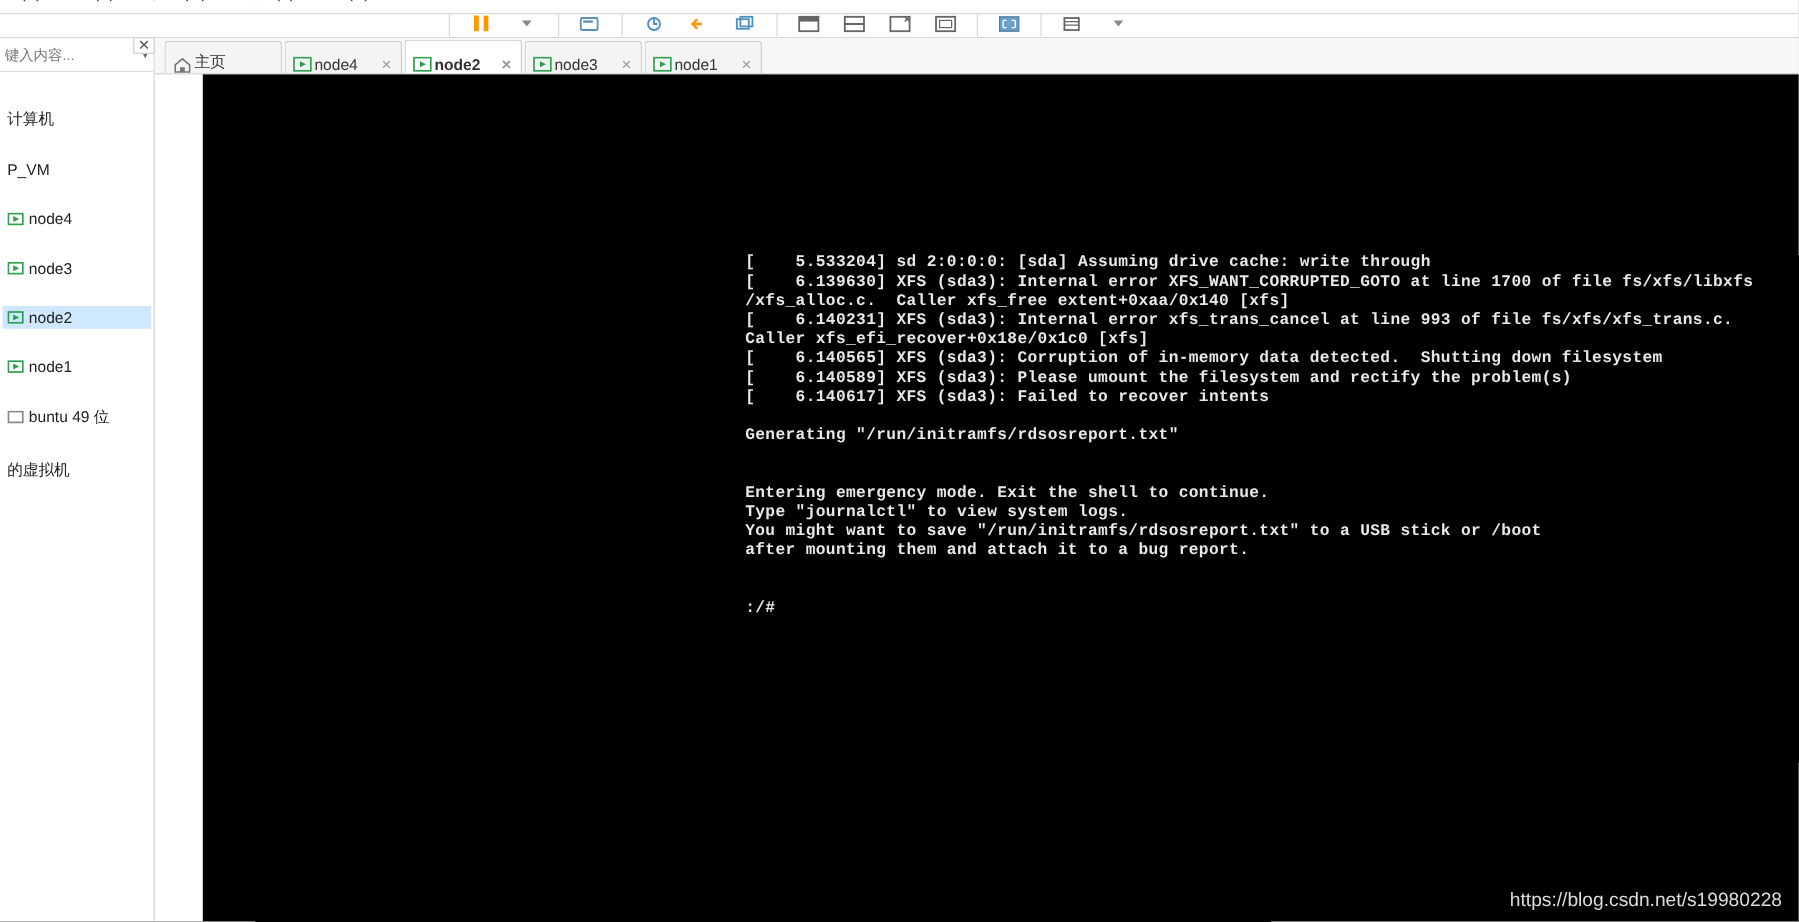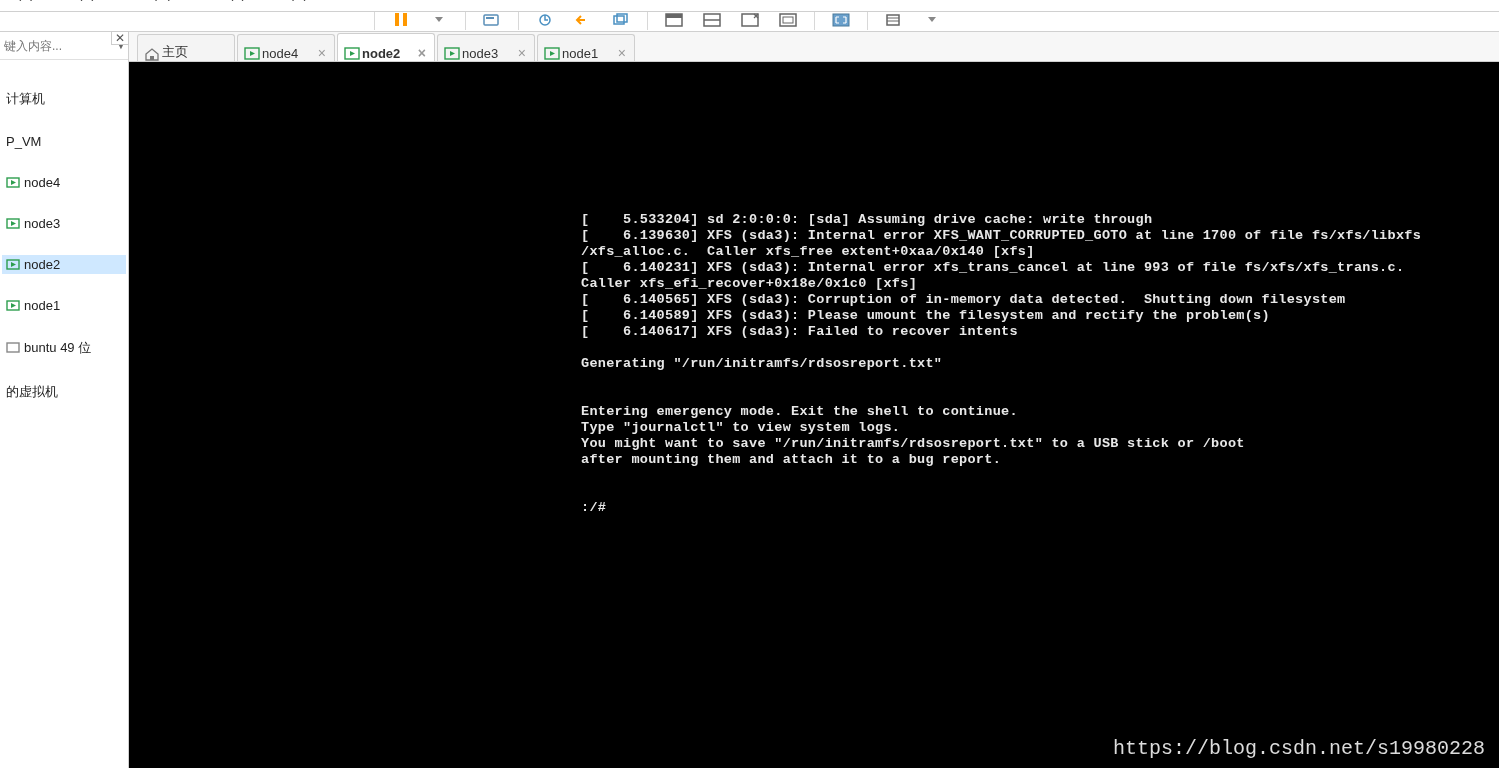--- a/index.html
+++ b/index.html
@@ -118,30 +118,31 @@
   background:#000;
   color:#e8e8e8;
   font-family: "Consolas","Courier New",monospace;
   font-size: 13.5px;
   line-height: 16px;
   padding: 150px 0 0 452px;
   white-space: pre;
   letter-spacing: 0.3px;
   font-weight: bold;
   overflow:hidden;
+  margin-left:40px;
 }
 
 
 .watermark {
   position:absolute;
   right: 14px;
   bottom: 8px;
   color: #dcdcdc;
-  font-size: 20px;
-  font-family: Liberation Mono, monospace;
+  font-size: 16px;
+  font-family: Liberation Sans, sans-serif;
   pointer-events:none;
 }
 </style>
 </head>
 <body>
 
 <div class="menubar">
   <span>辑(E)</span>
   <span>查看(V)</span>
   <span>虚拟机(M)</span>

